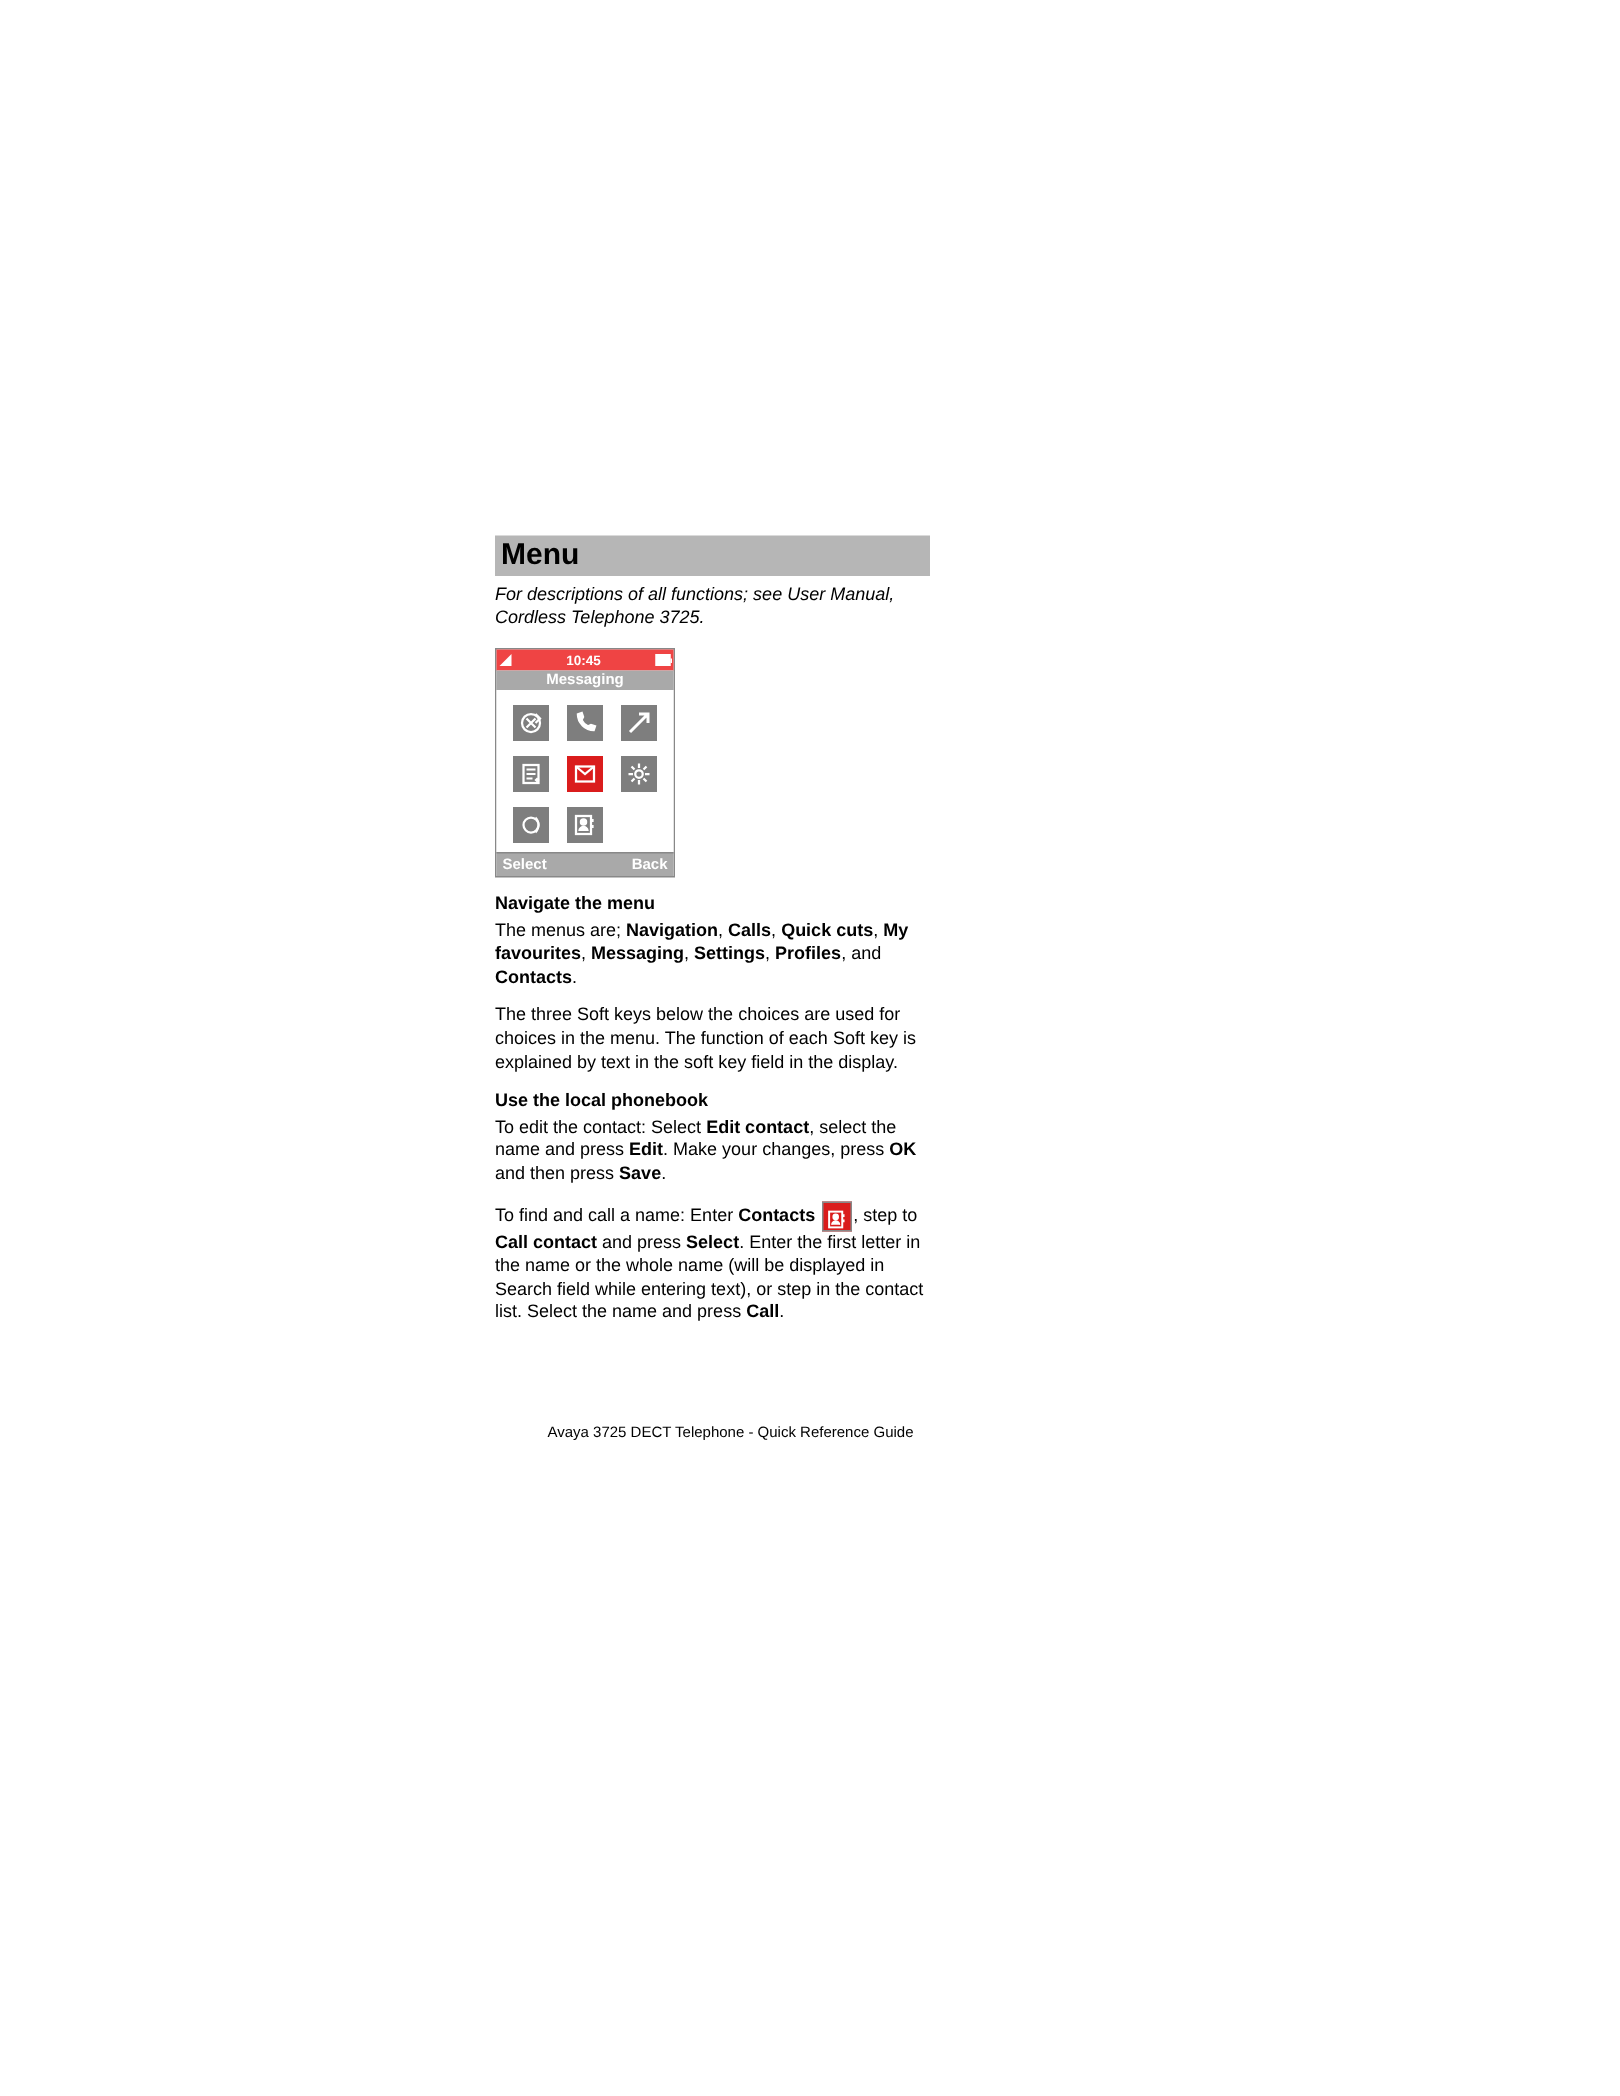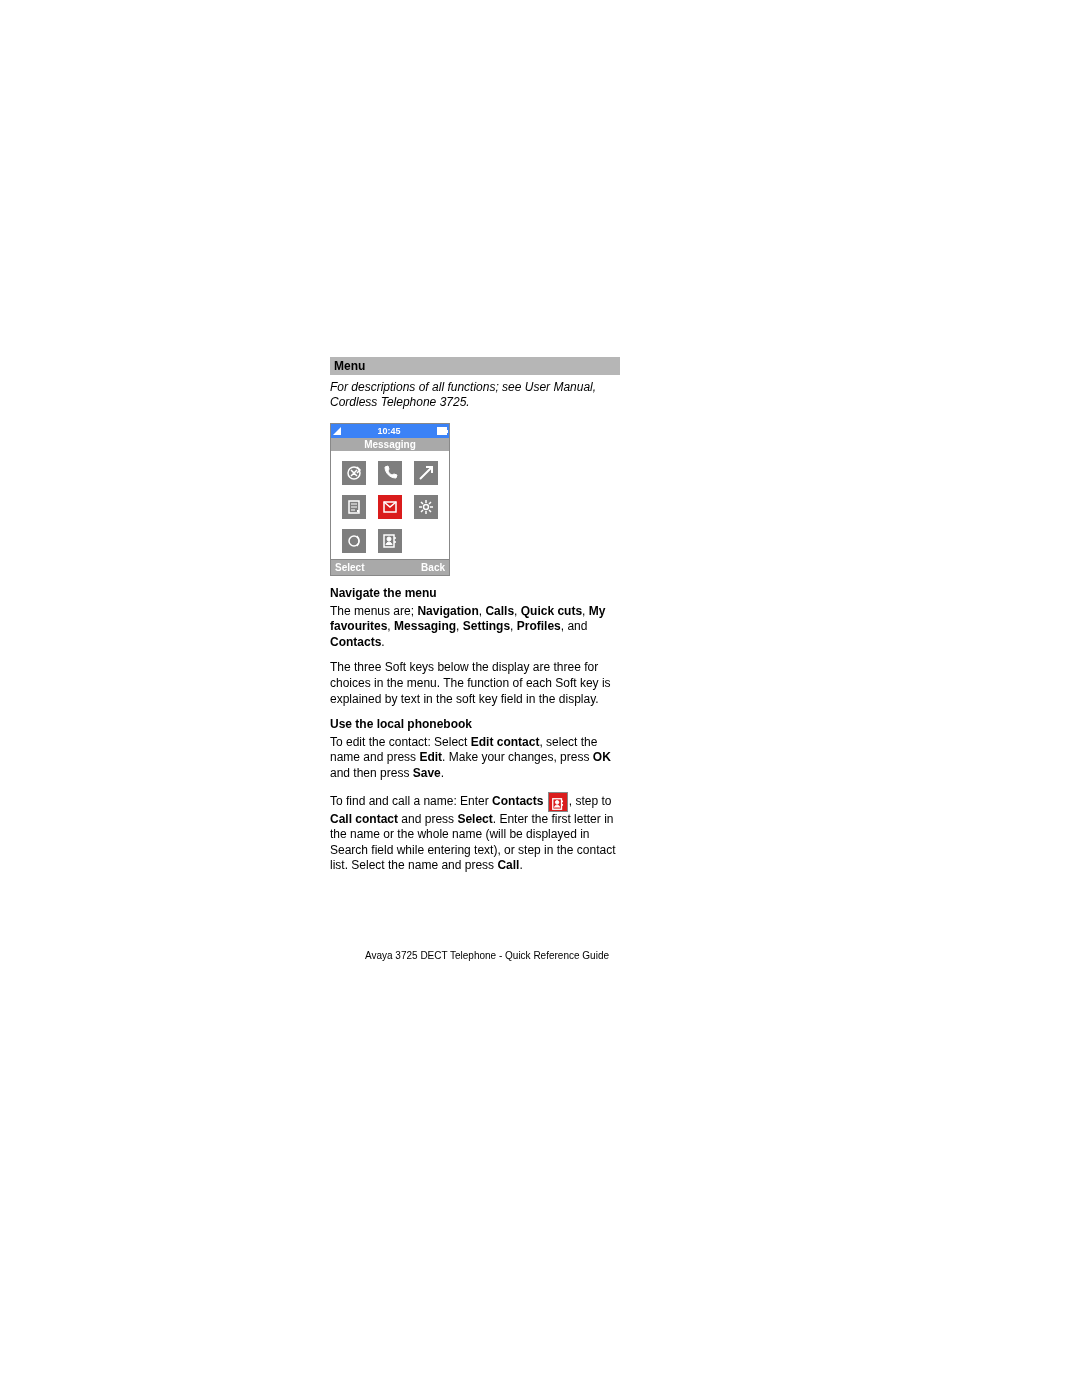--- a/index.html
+++ b/index.html
@@ -17,37 +17,37 @@
     left: 330px;
     top: 357px;
     width: 290px;
   }
   .heading-bar {
     background: #b6b6b6;
     padding: 2px 4px 2px 4px;
     margin-bottom: 5px;
   }
   .heading-bar h2 {
-    font-size: 12px;
+    font-size: 20px;
     font-weight: bold;
     color: #000;
   }
   .intro {
     font-style: italic;
     font-size: 12px;
     line-height: 1.25;
     margin-bottom: 13px;
   }
   .phone-screen {
     width: 120px;
     border: 1px solid #888;
     margin-bottom: 10px;
   }
   .status-bar {
-    background: #3b82f6;
+    background: #ef4444;
     height: 14px;
     display: flex;
     align-items: center;
     justify-content: space-between;
     padding: 0 2px;
     color: #fff;
     font-size: 9px;
     font-weight: bold;
   }
   .signal-icon {
@@ -200,21 +200,21 @@
     </div>
     <div class="softkey-bar">
       <span>Select</span>
       <span>Back</span>
     </div>
   </div>
 
   <div class="body-text">
     <p class="subhead">Navigate the menu</p>
     <p><span>The menus are; </span><b>Navigation</b><span>, </span><b>Calls</b><span>, </span><b>Quick cuts</b><span>, </span><b>My favourites</b><span>, </span><b>Messaging</b><span>, </span><b>Settings</b><span>, </span><b>Profiles</b><span>, and </span><b>Contacts</b><span>.</span></p>
-    <p>The three Soft keys below the display are three for choices in the menu. The function of each Soft key is explained by text in the soft key field in the display.</p>
+    <p>The three Soft keys below the choices are used for choices in the menu. The function of each Soft key is explained by text in the soft key field in the display.</p>
 
     <p class="subhead">Use the local phonebook</p>
     <p><span>To edit the contact:  Select </span><b>Edit contact</b><span>, select the name and press </span><b>Edit</b><span>. Make your changes, press </span><b>OK</b><span> and then press </span><b>Save</b><span>.</span></p>
     <p><span>To find and call a name: Enter </span><b>Contacts</b><span> </span><span class="inline-icon"><svg viewBox="0 0 16 16">
             <rect x="2" y="2" width="10" height="12" fill="none" stroke-width="1.5"></rect>
             <circle cx="7" cy="6" r="2" fill="#fff"></circle>
             <path d="M4 12c0-2 2-3 3-3s3 1 3 3" fill="#fff"></path>
             <path d="M13 4v2M13 8v2" stroke-width="1.5"></path>
           </svg></span><span>, step to </span><b>Call contact</b><span> and press </span><b>Select</b><span>. Enter the first letter in the name or the whole name (will be displayed in Search field while entering text), or step in the contact list. Select the name and press </span><b>Call</b><span>.</span></p>
   </div>

